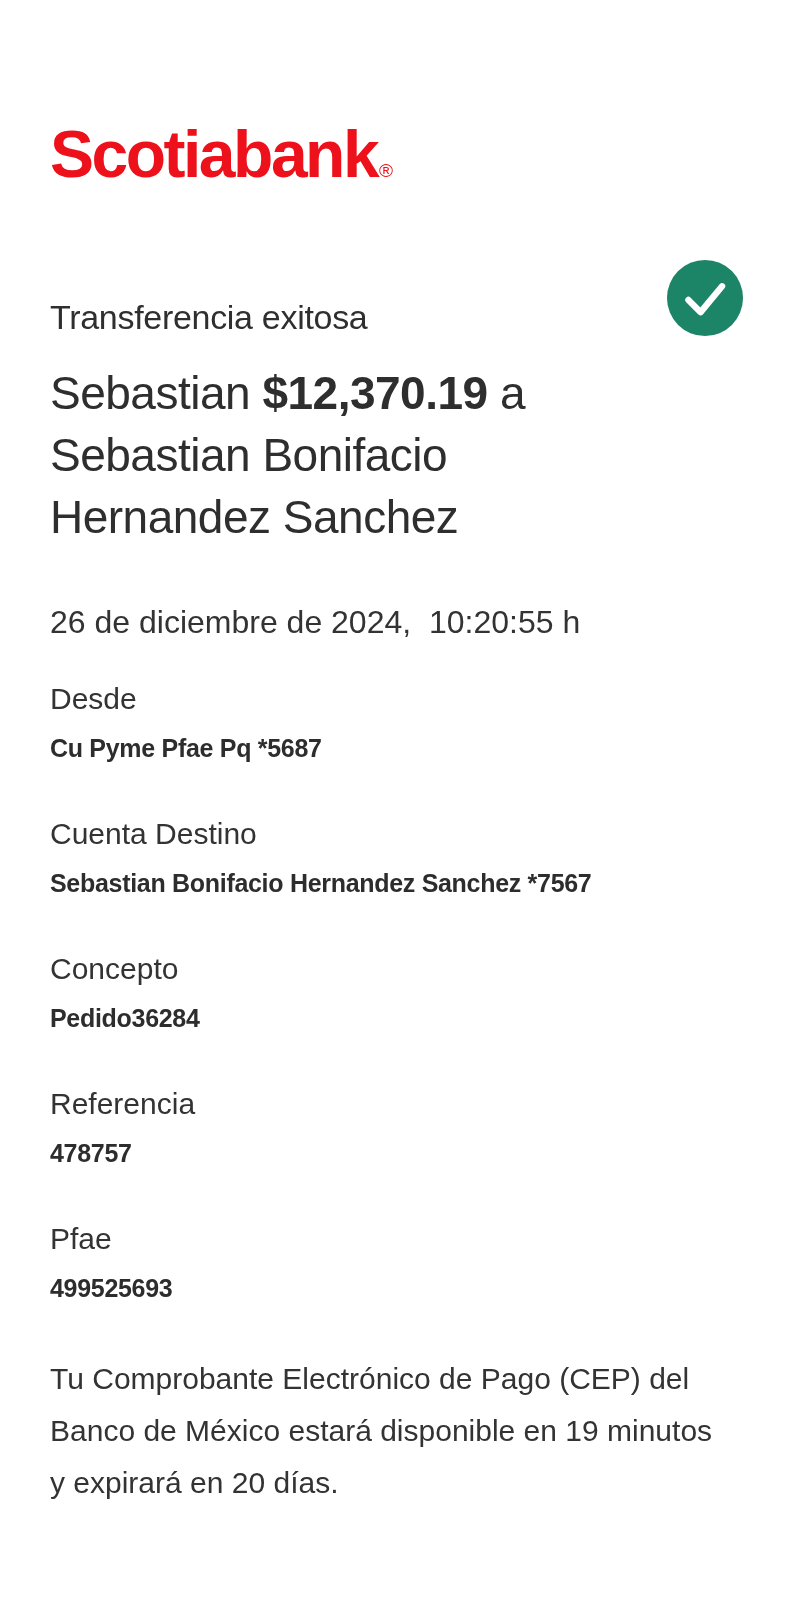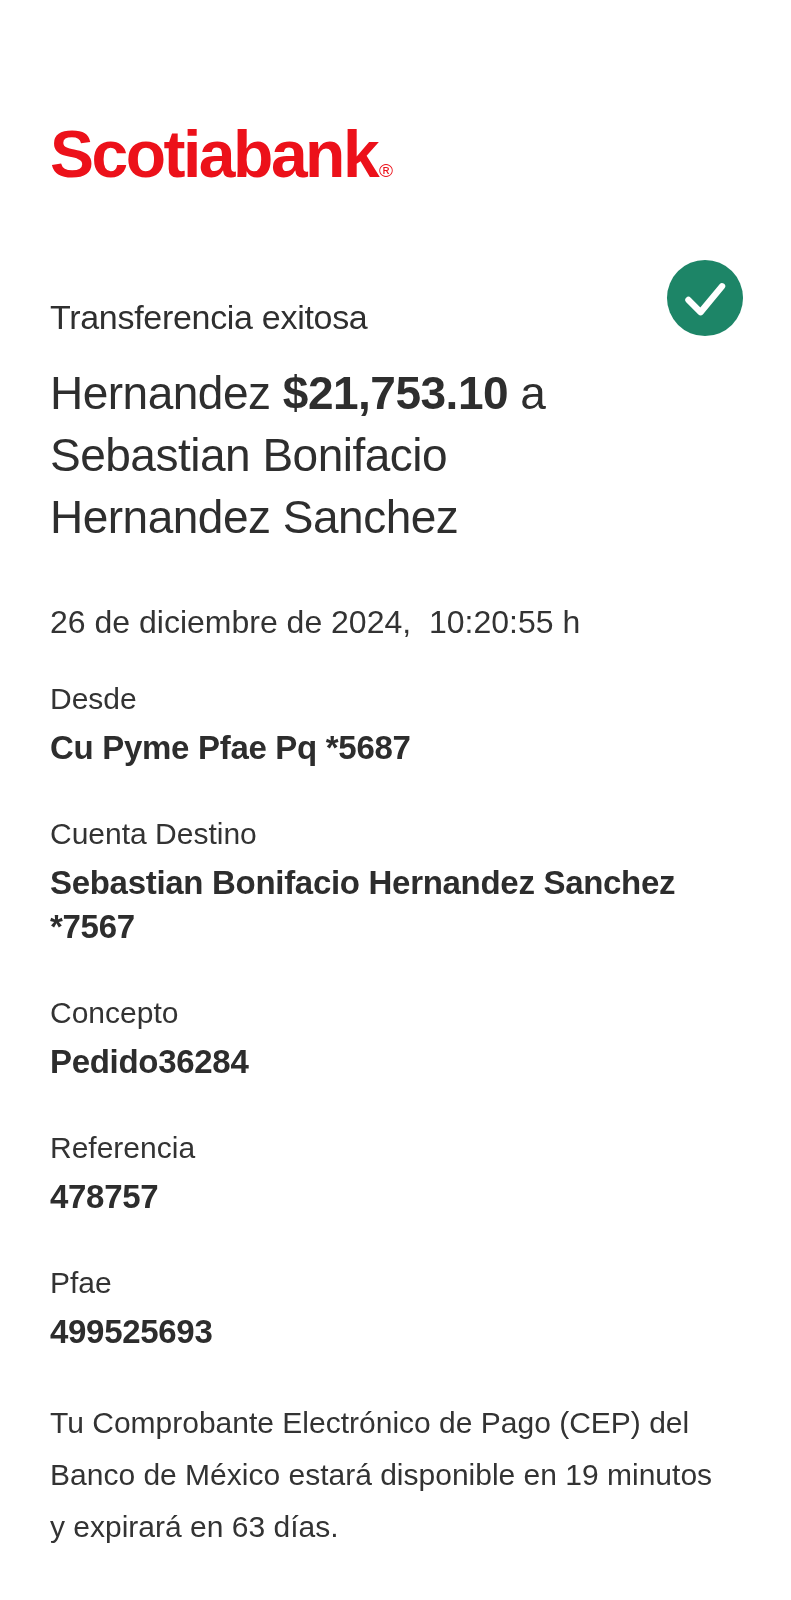--- a/index.html
+++ b/index.html
@@ -71,21 +71,21 @@
   
   .details { margin-top: 38px; }
   .detail-section { margin-bottom: 45px; }
   .detail-label {
     font-size: 30px;
     line-height: 38px;
     color: #333333;
   }
   .detail-value {
     margin-top: 8px;
-    font-size: 33px;
+    font-size: 25px;
     line-height: 44px;
     font-weight: 700;
     color: #2d2d2d;
     letter-spacing: -0.3px;
     max-width: 696px;
   }
   .detail-section:last-child { margin-bottom: 43px; }
 
   
   .footer-note {
@@ -105,21 +105,21 @@
 
   <div class="status-row">
     <div class="status-title">Transferencia exitosa</div>
     <svg class="check-icon" viewBox="0 0 80 80" xmlns="http://www.w3.org/2000/svg">
       <circle cx="40" cy="40" r="39" fill="#1D8567"></circle>
       <path d="M23 42 L35.5 54.5 L57.5 28" fill="none" stroke="#ffffff" stroke-width="6.5" stroke-linecap="round" stroke-linejoin="round"></path>
     </svg>
   </div>
 
   <div class="heading">
-    <span>Hernandez </span><span class="amount">$21,753.10</span><span> a Sebastian Bonifacio Hernandez Sanchez</span>
+    <span>Sebastian </span><span class="amount">$12,370.19</span><span> a Sebastian Bonifacio Hernandez Sanchez</span>
   </div>
 
   <div class="datetime">26 de diciembre de 2024,  10:20:55 h</div>
 
   <div class="details">
 
     <div class="detail-section">
       <div class="detail-label">Desde</div>
       <div class="detail-value">Cu Pyme Pfae Pq *5687</div>
     </div>
@@ -142,16 +142,16 @@
     <div class="detail-section">
       <div class="detail-label">Pfae</div>
       <div class="detail-value">499525693</div>
     </div>
 
   </div>
 
   <div class="footer-note">
     <div>Tu Comprobante Electrónico de Pago (CEP) del</div>
     <div>Banco de México estará disponible en 19 minutos</div>
-    <div>y expirará en 63 días.</div>
+    <div>y expirará en 20 días.</div>
   </div>
 
 </div>
 
 </body></html>

